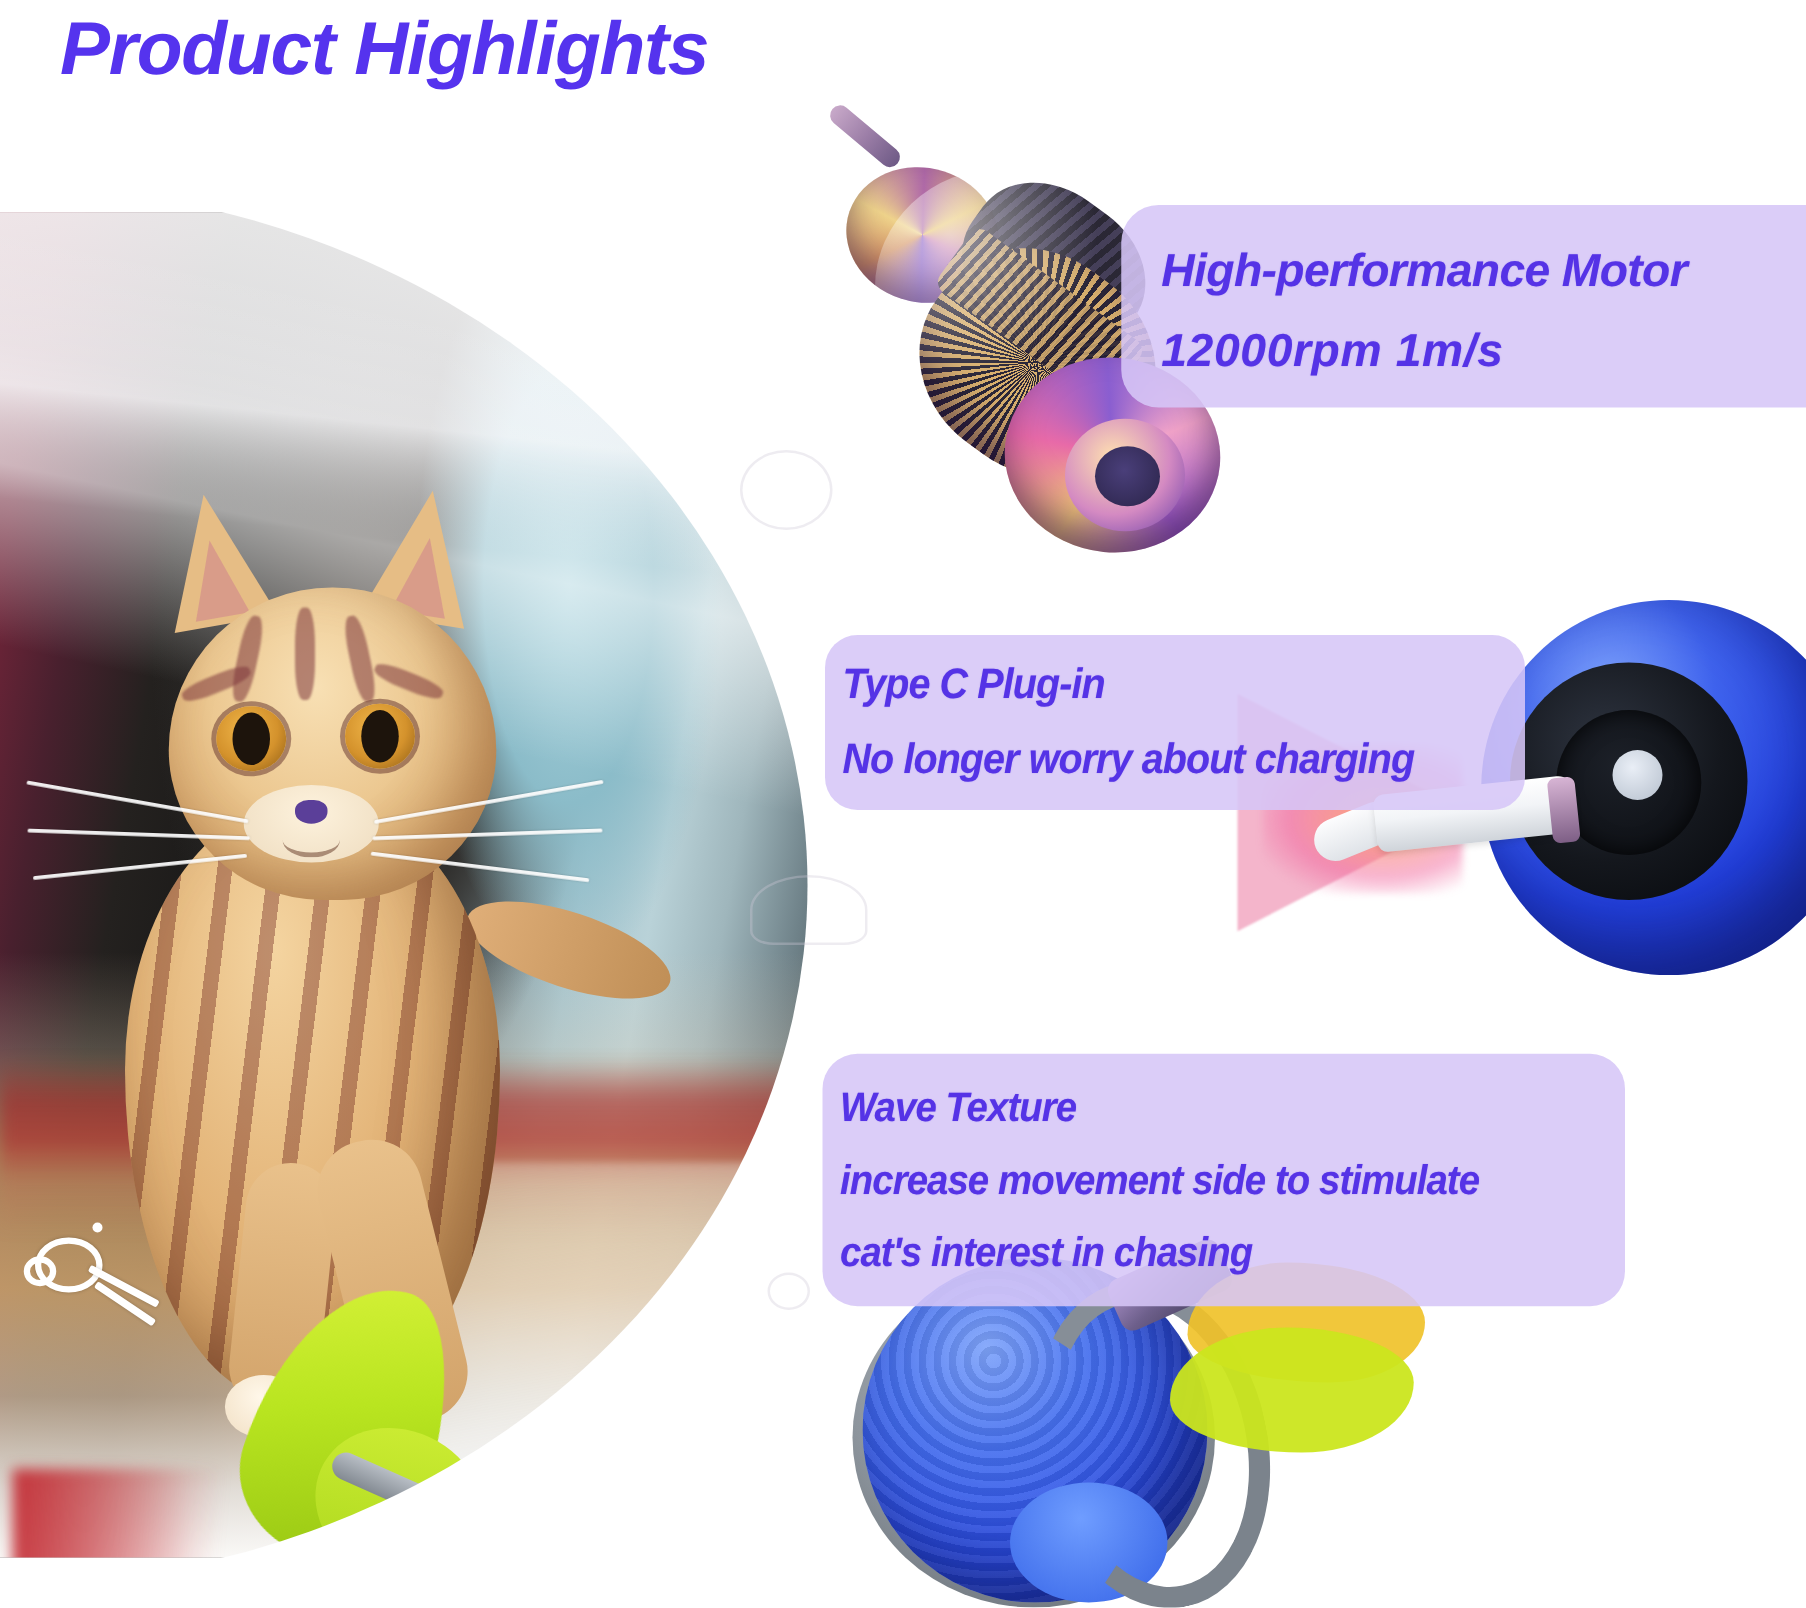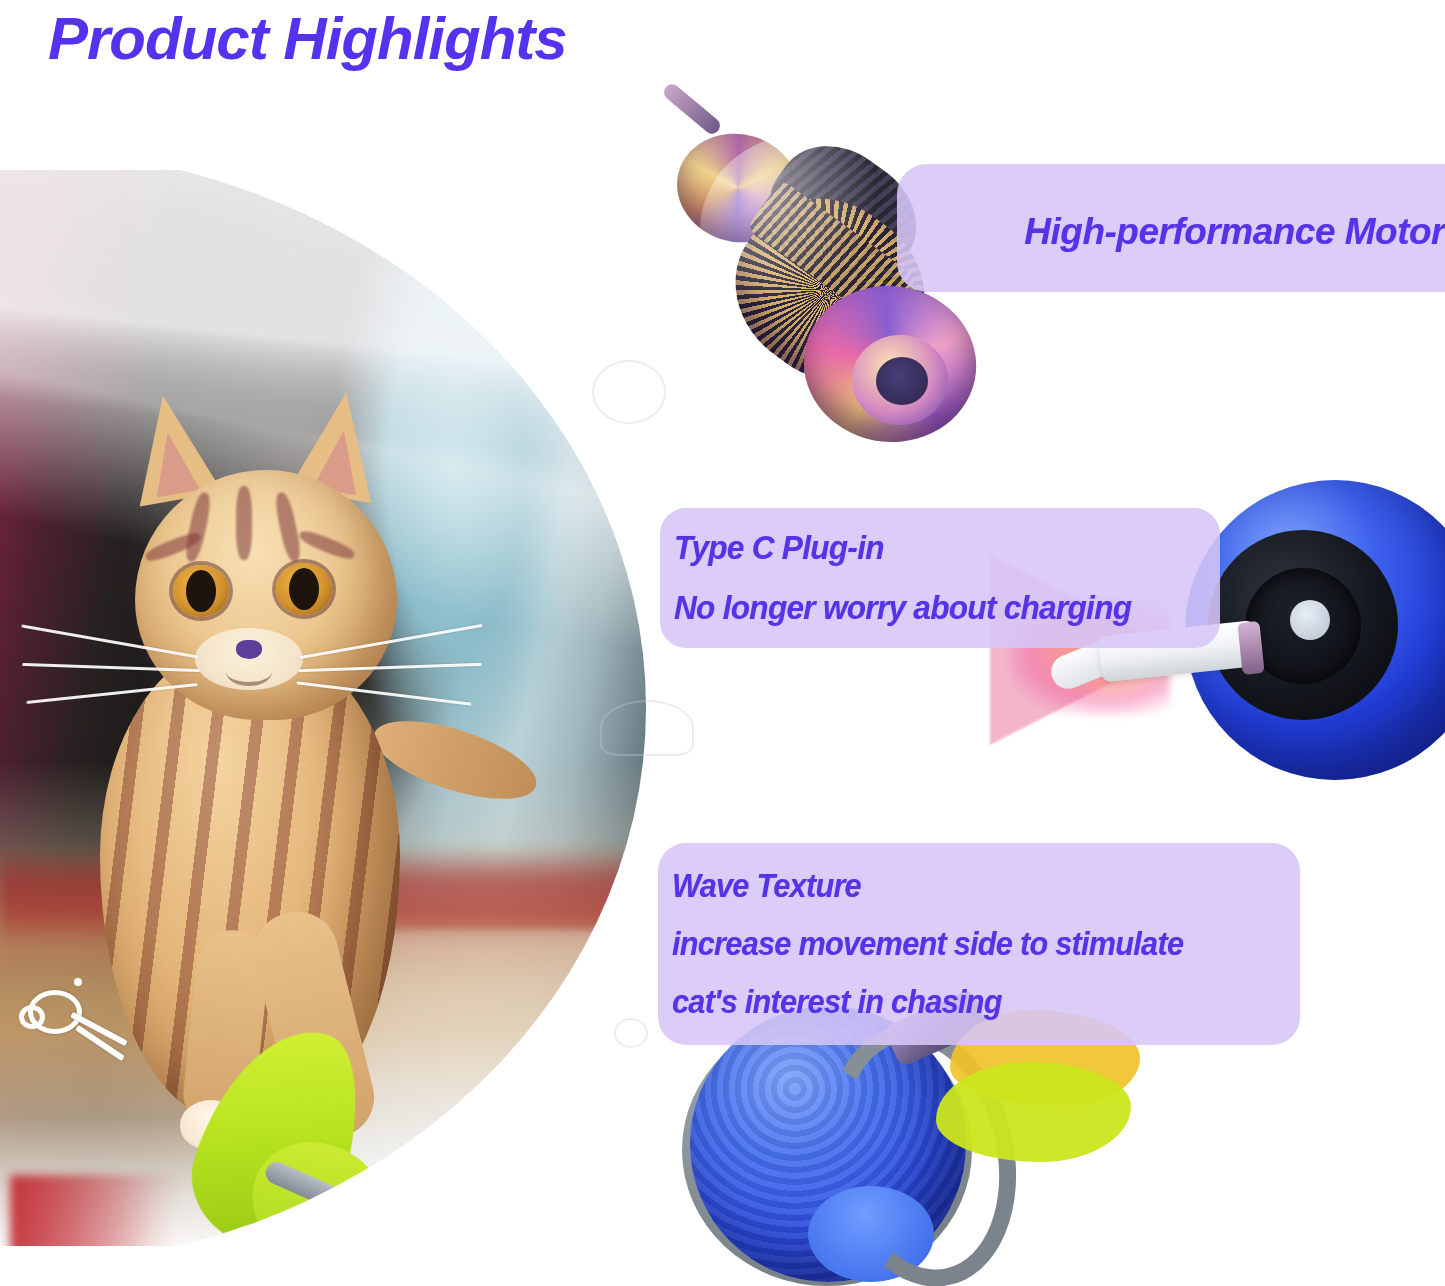--- a/index.html
+++ b/index.html
@@ -217,21 +217,21 @@
     border-radius:26px;
     display:flex;flex-direction:column;justify-content:center;
     box-sizing:border-box;
   }
   .callout .line{
     color:#5533e6;
     font-weight:bold;font-style:italic;
     white-space:nowrap;
     text-shadow:0 0 1px rgba(85,51,230,.4);
   }
-  #callout-motor{left:897px;top:164px;width:548px;height:128px;padding:13px 0 6px 32px;border-radius:30px 0 0 30px;text-align:right;}
+  #callout-motor{left:897px;top:164px;width:548px;height:162px;padding:13px 0 6px 32px;border-radius:30px 0 0 30px;}
   #callout-motor .line{font-size:37px;line-height:64px;letter-spacing:-.5px;}
   #callout-motor .line.sub{letter-spacing:.5px;}
 
   #callout-typec{left:660px;top:508px;width:560px;height:140px;padding:2px 0 4px 14px;}
   #callout-typec .line{font-size:34px;line-height:60px;letter-spacing:-.8px;
     font-family:"Liberation Sans Narrow","Liberation Sans",sans-serif;transform:scaleX(.93);transform-origin:left center;}
 
   #callout-wave{left:658px;top:843px;width:642px;height:202px;padding:6px 0 6px 14px;border-radius:28px;}
   #callout-wave .line{font-size:33px;line-height:58px;letter-spacing:-.8px;
     font-family:"Liberation Sans Narrow","Liberation Sans",sans-serif;transform:scaleX(.93);transform-origin:left center;}
@@ -496,20 +496,21 @@
   <div id="wave-handle"></div>
   <div id="wave-clip"></div>
   <div id="wave-feather">
     <div class="fy"></div>
     <div class="fg"></div>
   </div>
 </div>
 
 <div class="callout" id="callout-motor">
   <div class="line">High-performance Motor</div>
+  <div class="line sub">12000rpm    1m/s</div>
 </div>
 
 <div class="callout" id="callout-typec">
   <div class="line">Type C Plug-in</div>
   <div class="line">No longer worry about charging</div>
 </div>
 
 <div class="callout" id="callout-wave">
   <div class="line">Wave Texture</div>
   <div class="line">increase movement side to stimulate</div>

